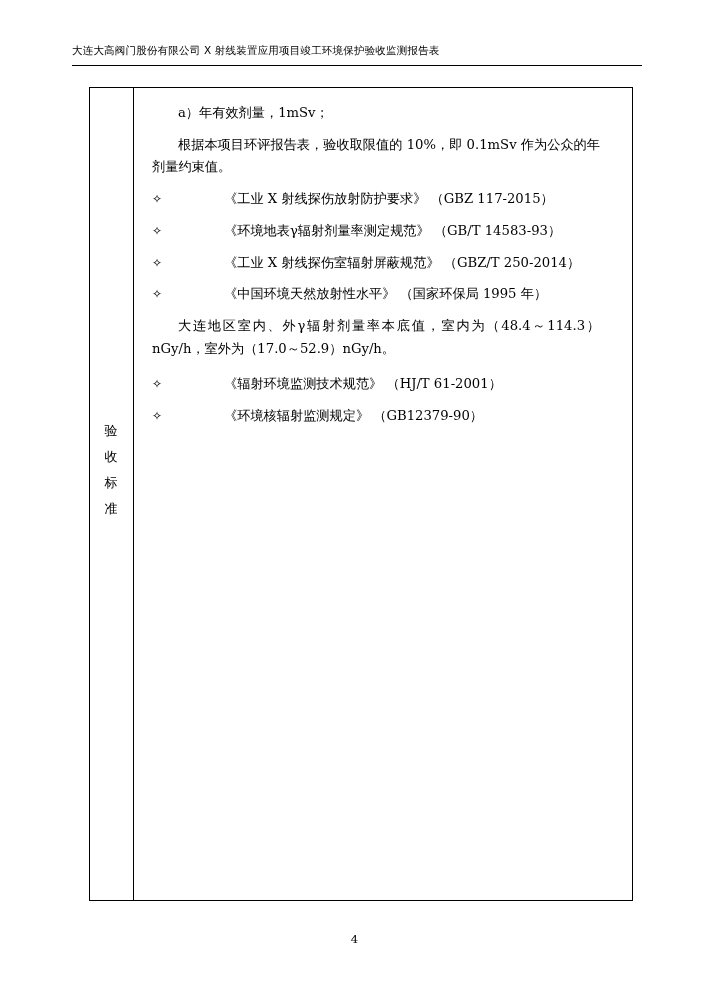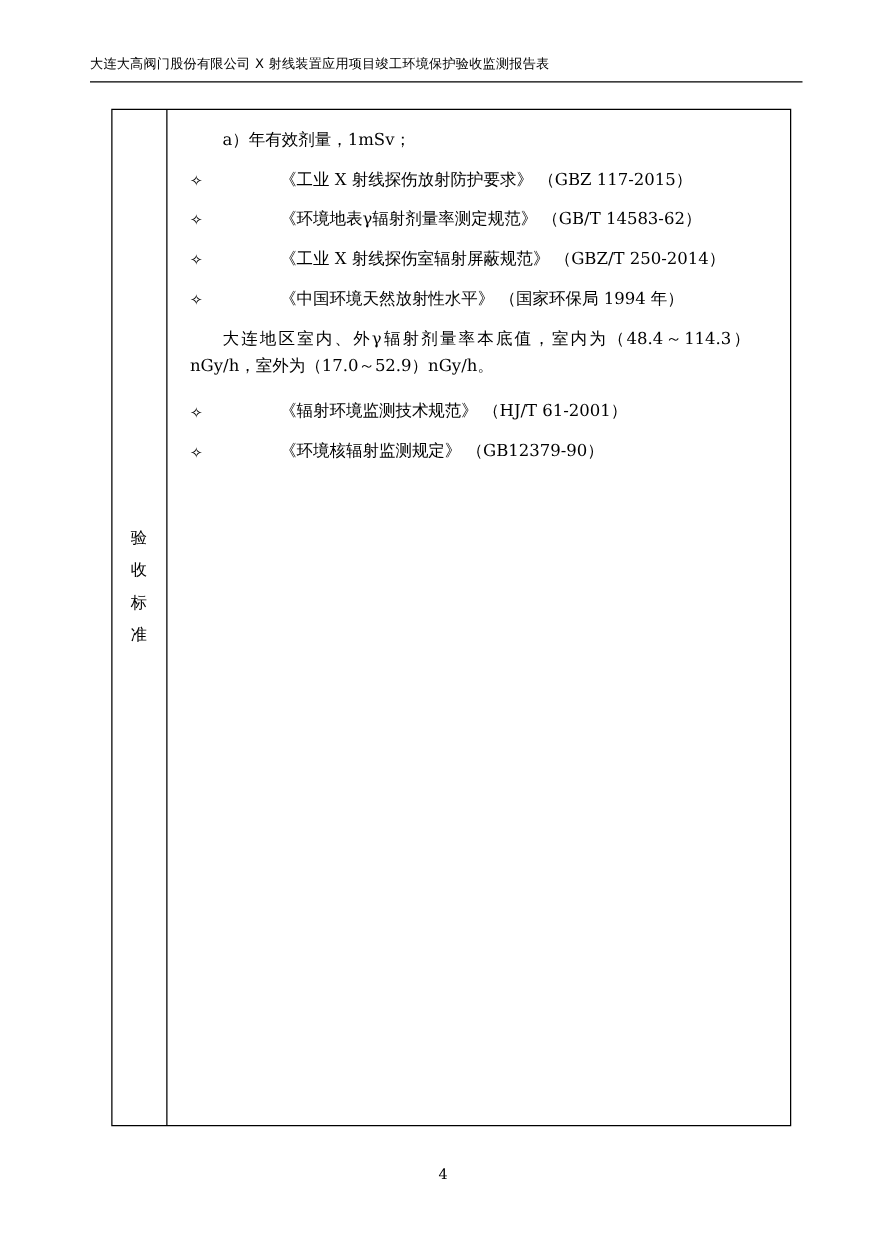--- a/index.html
+++ b/index.html
@@ -133,40 +133,41 @@
         <span>验</span>
         <span>收</span>
         <span>标</span>
         <span>准</span>
       </div>
     </div>
     <div class="col-content">
 
       <p class="indent">a）年有效剂量，1mSv；</p>
 
+      <p class="indent">根据本项目环评报告表，验收取限值的 10%，即 0.1mSv 作为公众的年剂量约束值。</p>
 
       <div class="bullet-line">
         <div class="bullet-mark">✧</div>
         <div class="bullet-text">《工业 X 射线探伤放射防护要求》 （GBZ 117-2015）</div>
       </div>
 
 
       <div class="bullet-line">
         <div class="bullet-mark">✧</div>
-        <div class="bullet-text">《环境地表γ辐射剂量率测定规范》 （GB/T 14583-62）</div>
+        <div class="bullet-text">《环境地表γ辐射剂量率测定规范》 （GB/T 14583-93）</div>
       </div>
 
       <div class="bullet-line">
         <div class="bullet-mark">✧</div>
         <div class="bullet-text">《工业 X 射线探伤室辐射屏蔽规范》 （GBZ/T 250-2014）</div>
       </div>
 
       <div class="bullet-line">
         <div class="bullet-mark">✧</div>
-        <div class="bullet-text">《中国环境天然放射性水平》 （国家环保局 1994 年）</div>
+        <div class="bullet-text">《中国环境天然放射性水平》 （国家环保局 1995 年）</div>
       </div>
 
       <p class="indent">大连地区室内、外γ辐射剂量率本底值，室内为（48.4～114.3）nGy/h，室外为（17.0～52.9）nGy/h。</p>
 
       <div class="spacer-8"></div>
 
       <div class="bullet-line">
         <div class="bullet-mark">✧</div>
         <div class="bullet-text">《辐射环境监测技术规范》 （HJ/T 61-2001）</div>
       </div>

